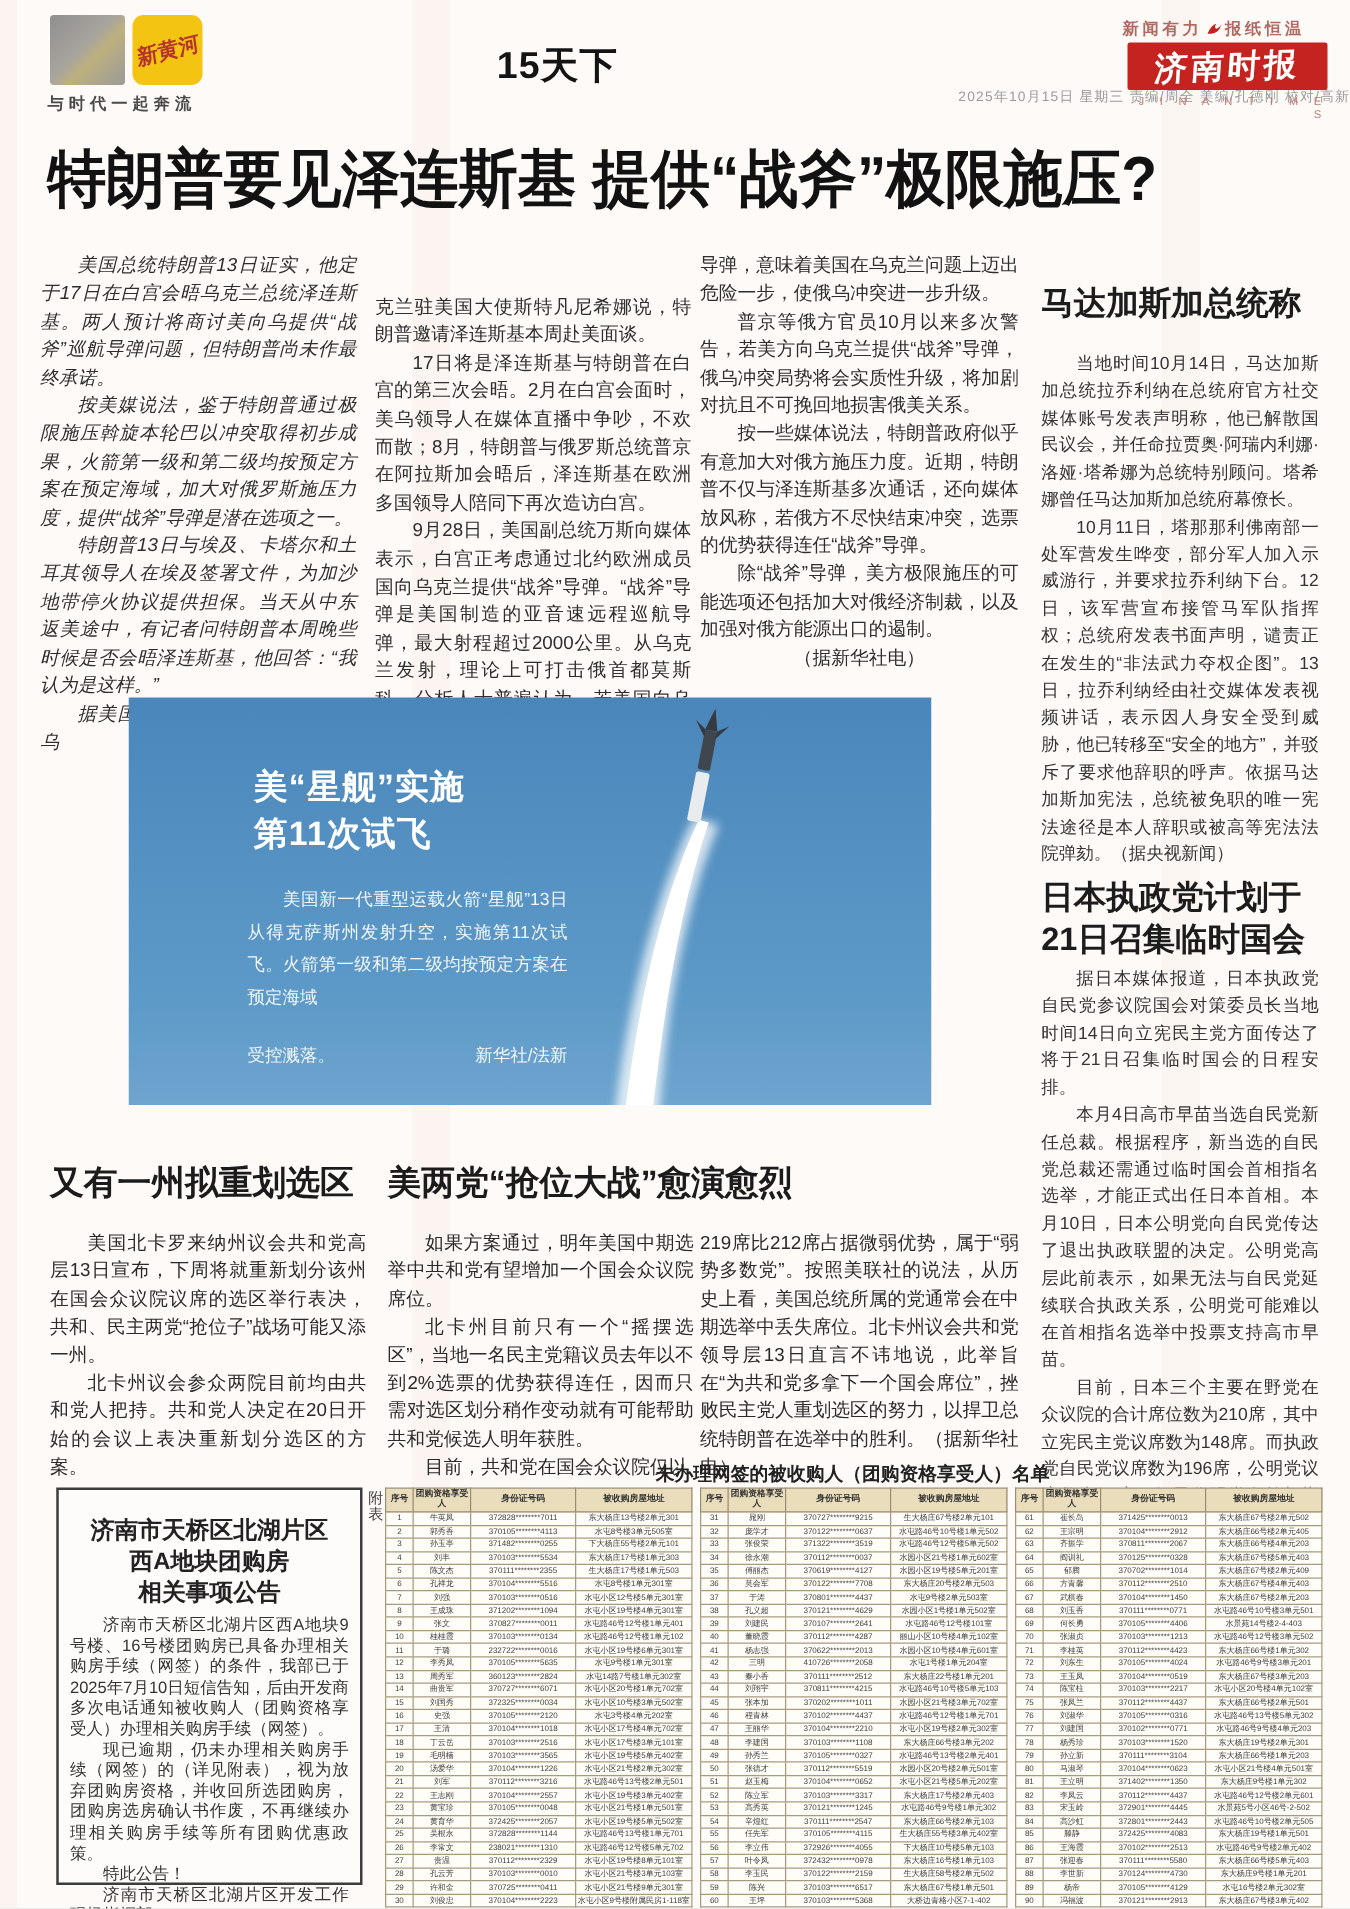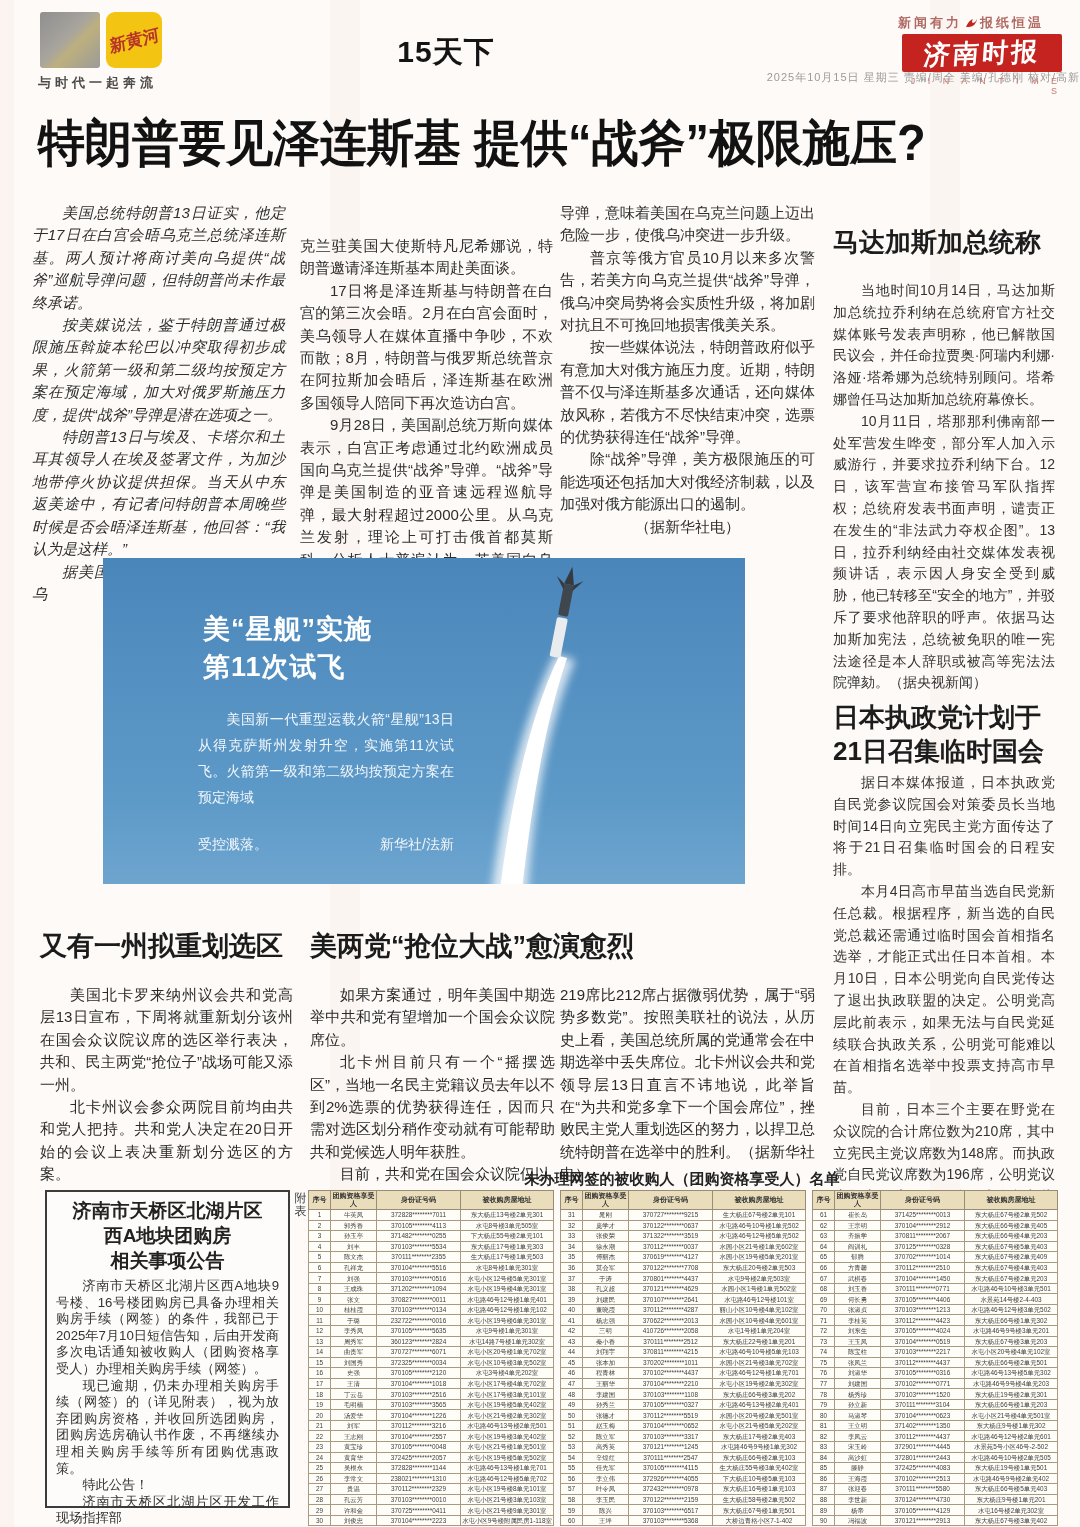--- a/index.html
+++ b/index.html
@@ -38,21 +38,21 @@
   .photo{left:103px;top:558px;width:642px;height:326px;background:linear-gradient(180deg,#4a86ba 0%,#5e9ac8 75%,#6ea5cf 100%);overflow:hidden;}
   .photo-title{position:absolute;left:100px;top:52px;color:#fff;font-size:27px;line-height:38px;font-weight:800;letter-spacing:1px;}
   .photo-body{position:absolute;left:95px;top:148px;width:256px;color:#f2f7fb;font-size:14px;line-height:26px;text-align:justify;}
   .photo-last{position:absolute;left:95px;top:278px;width:256px;color:#f2f7fb;font-size:14px;display:flex;justify-content:space-between;}
   
   .btitle{top:928px;font-size:27px;font-weight:800;color:#1b1b1b;white-space:nowrap;}
   .bt1{left:40px;} .bt2{left:310px;}
   .bb{top:984px;font-size:15px;line-height:22.4px;text-align:justify;}
   .bb1{left:40px;width:253px;} .bb2{left:310px;width:245px;} .bb3{left:560px;width:255px;}
   
-  .notice{left:45px;top:1190px;width:245px;height:318px;border:2.5px solid #3c3c3c;box-sizing:border-box;padding:6px 9px;background:rgba(255,255,255,.4);}
+  .notice{left:45px;top:1190px;width:245px;height:318px;border:2.5px solid #3c3c3c;box-sizing:border-box;padding:20px 9px;background:rgba(255,255,255,.4);}
   .notice-title{text-align:center;font-size:19px;line-height:25px;font-weight:800;color:#222;margin-bottom:5px;}
   .notice-body{font-size:13.2px;line-height:16.6px;text-align:justify;color:#333;}
   .attach{left:293px;top:1192px;width:15px;font-size:12px;line-height:13px;color:#444;text-align:center;}
   
   .atitle{left:308px;top:1170px;width:748px;text-align:center;font-size:15px;font-weight:800;color:#222;}
   .twrap{left:308px;top:1190px;width:748px;display:flex;gap:6px;}
   table.grp{border-collapse:collapse;width:245px;table-layout:fixed;background:#fffdf8;}
   table.grp th{background:#eaddbb;border:1px solid #9a8c72;font-size:7px;line-height:8px;padding:1px 0;font-weight:bold;color:#333;}
   table.grp td{border:0.6px solid #a89a80;font-size:6.4px;line-height:9px;height:9.55px;padding:0 1px;text-align:center;color:#3d3d3d;white-space:nowrap;overflow:hidden;}
   col.w-no{width:22px;} col.w-name{width:46px;} col.w-id{width:84px;} col.w-addr{width:93px;}

